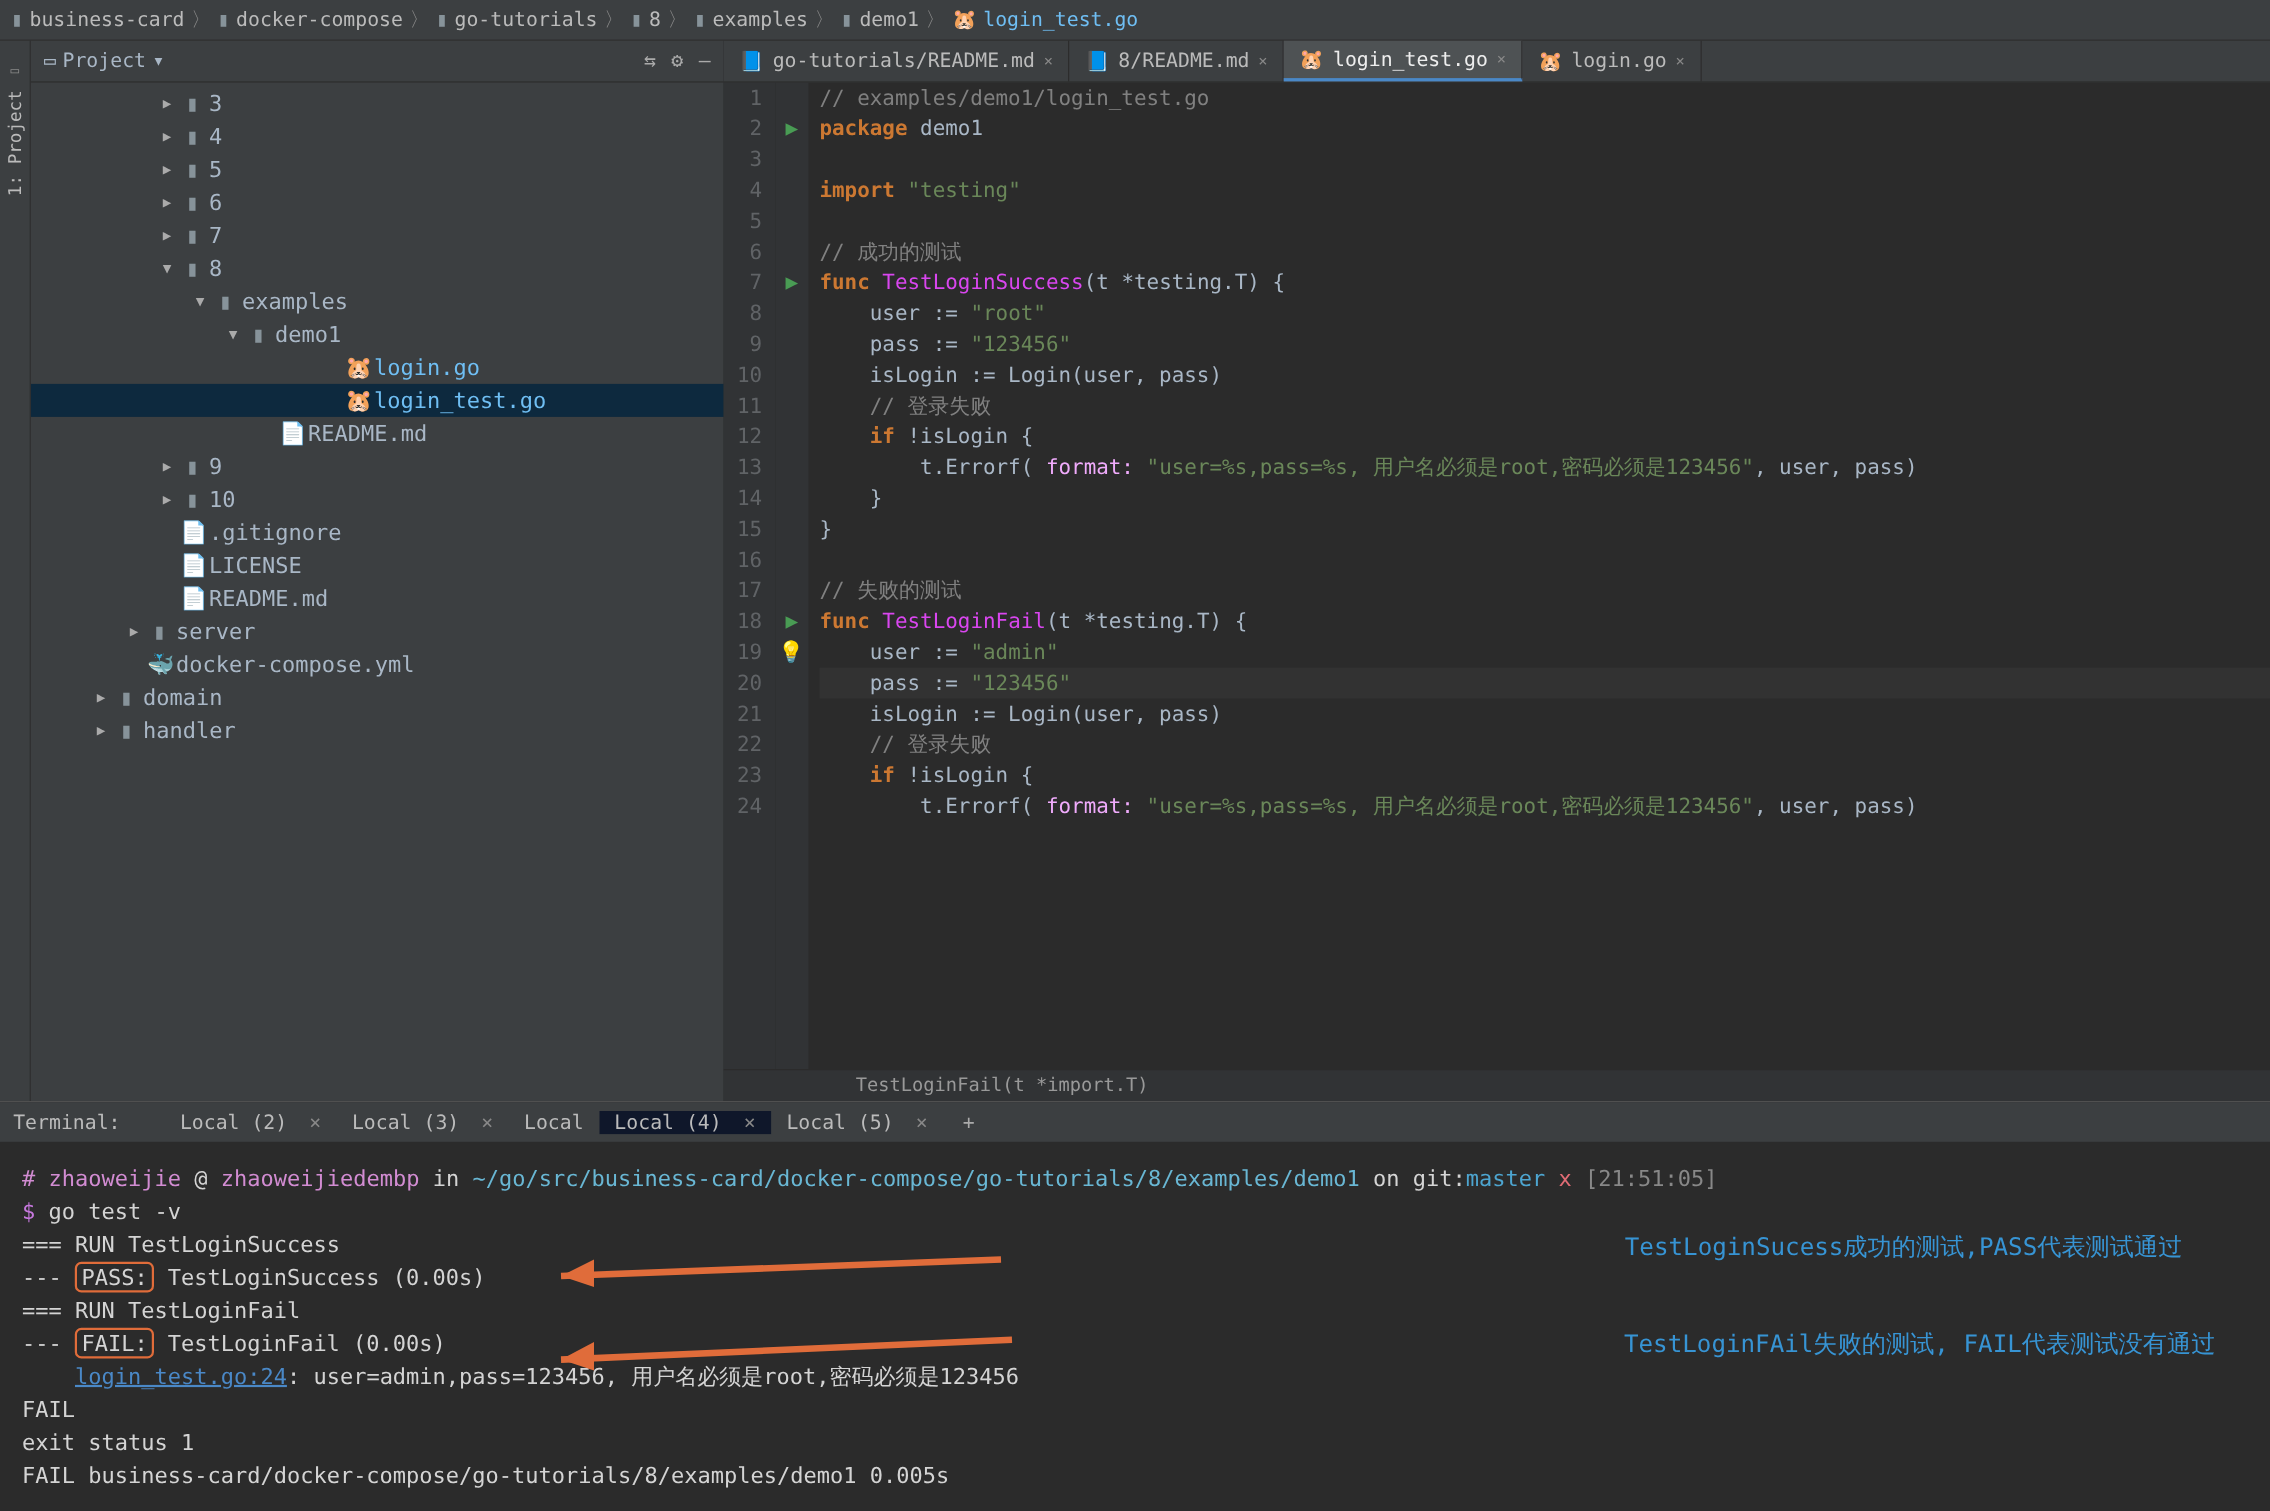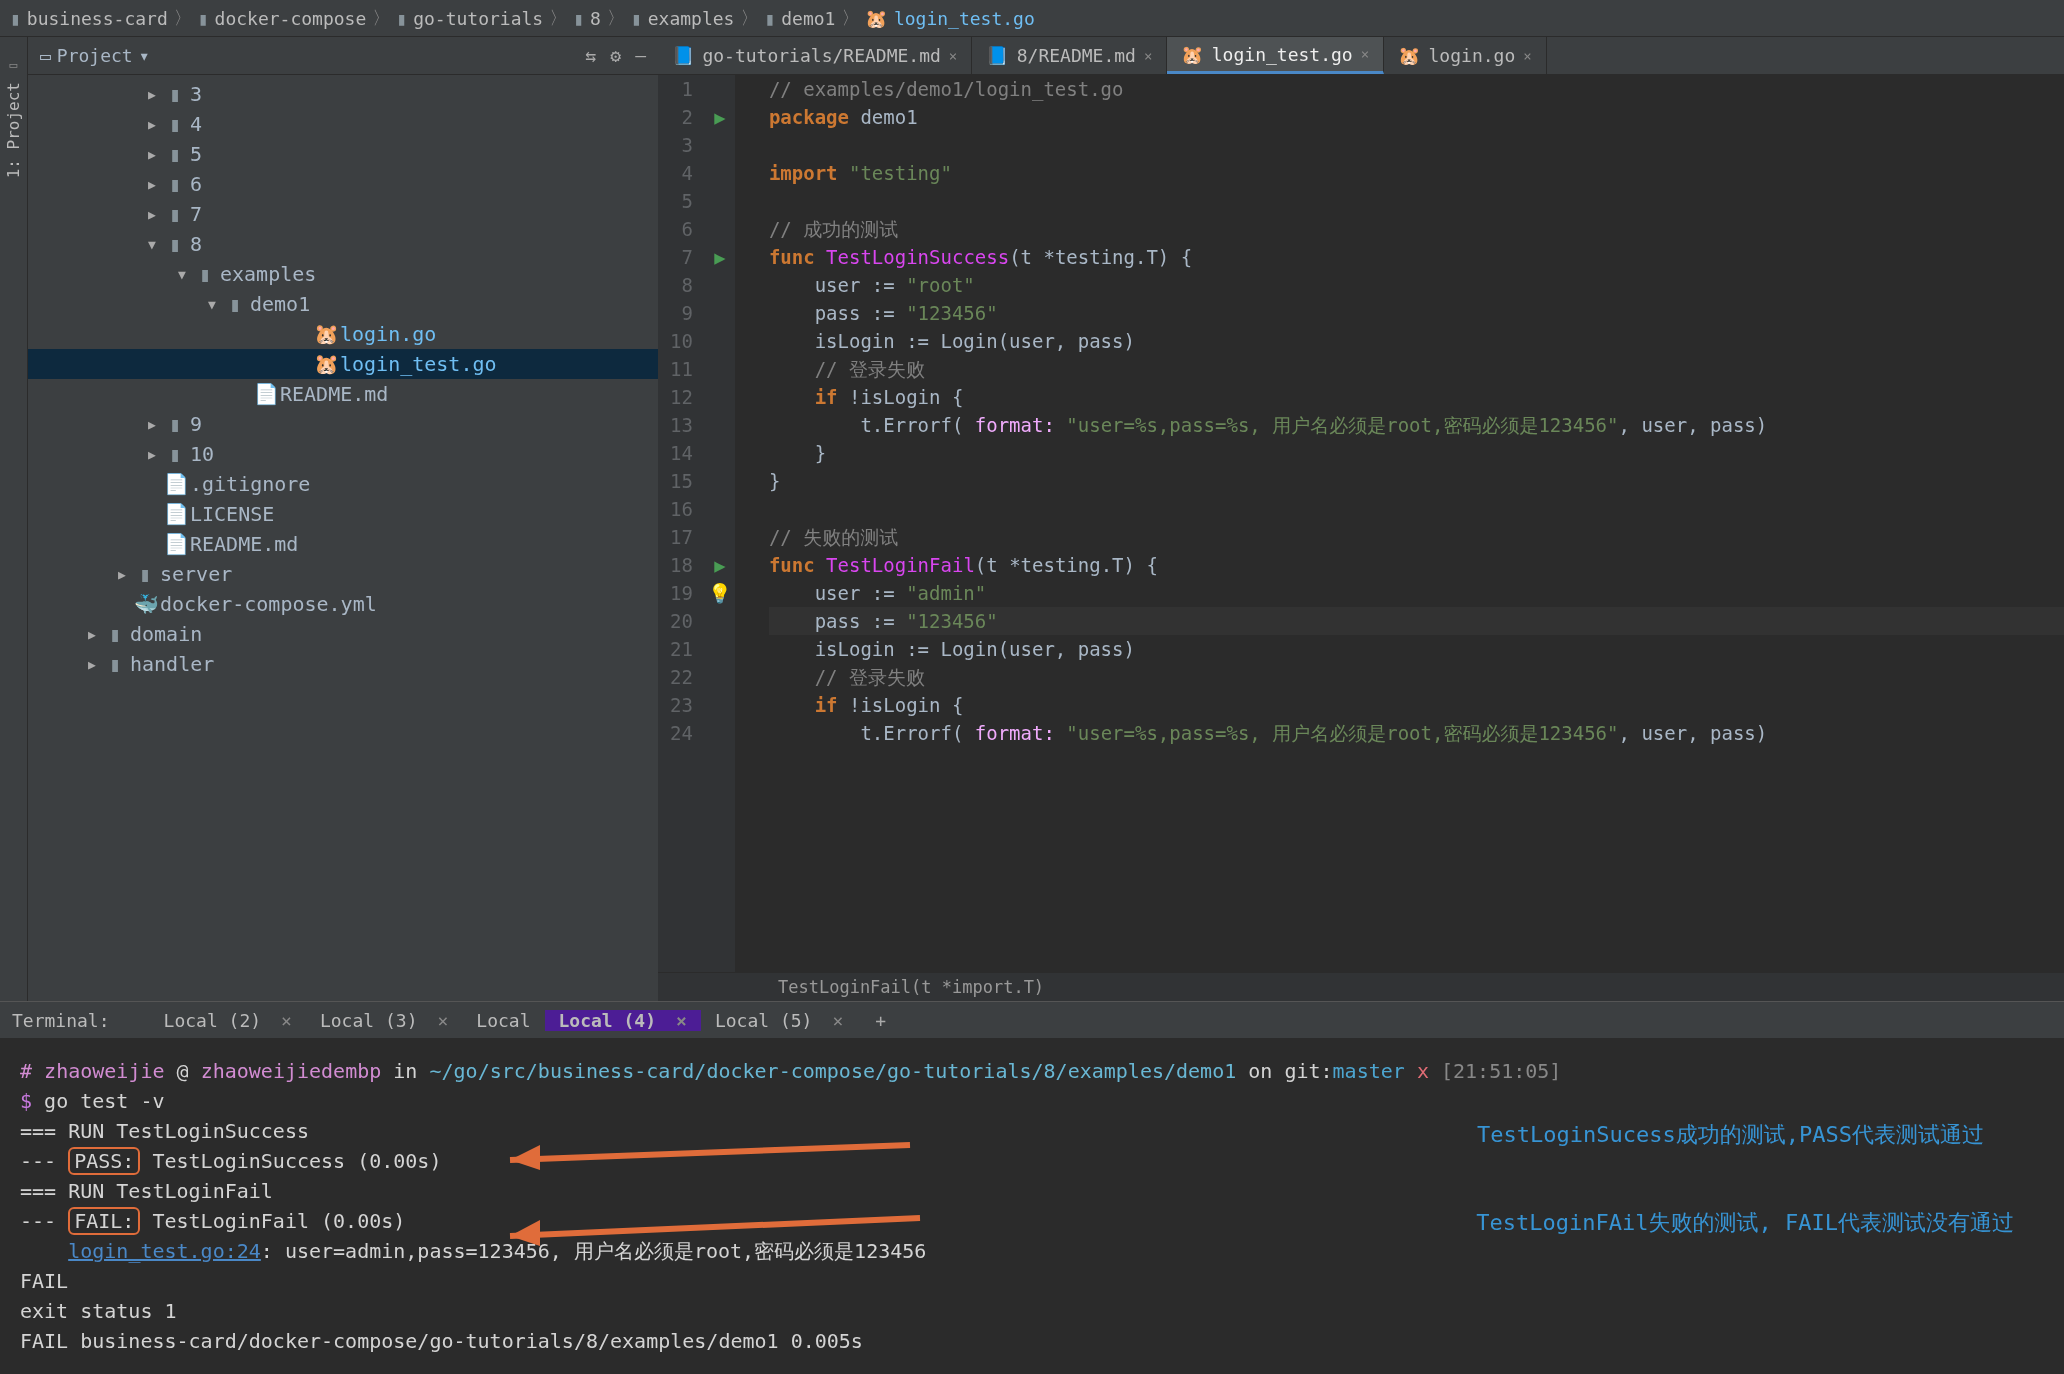--- a/index.html
+++ b/index.html
@@ -115,21 +115,21 @@
   padding: 0 12px;
   user-select:none;
 }
 .gutter-marks { width: 30px; background:#313335;}
 .code {
   flex: 1;
   padding-left: 10px;
   white-space: pre;
   position:relative;
 }
-.code-line { height:28px;margin-left:24px; }
+.code-line { height:28px; }
 .code-line.hl { background: #323232; }
 .kw { color: #cc7832; font-weight:bold;}
 .str { color: #6a8759; }
 .cmt { color: #808080; }
 .fn { color: #d946ef; }
 .ident { color:#a9b7c6;}
 .param-hint { color:#f0abfc; }
 .run-mark { color:#499c54; }
 .bulb { color:#ffcc00;}
 .breadcrumb-bottom {
@@ -148,21 +148,21 @@
 .terminal-tabs {
   display:flex;
   align-items:center;
   background:#3c3f41;
   height:36px;
   font-size:18px;
   padding:0 12px;
   gap:4px;
 }
 .term-tab { padding:0 14px; display:flex; align-items:center; gap:20px; color:#bbb;}
-.term-tab.active { background:#4c1d95;font-weight:bold;}
+.term-tab.active { background:#0f172a;}
 .term-tab .close { color:#888;}
 .term-title { margin-right:36px;color:#bbb;}
 .terminal {
   flex:1;
   padding:18px 20px;
   font-size:20px;
   line-height:30px;
   font-family:"Menlo","Monaco",monospace;
   position:relative;
 }

